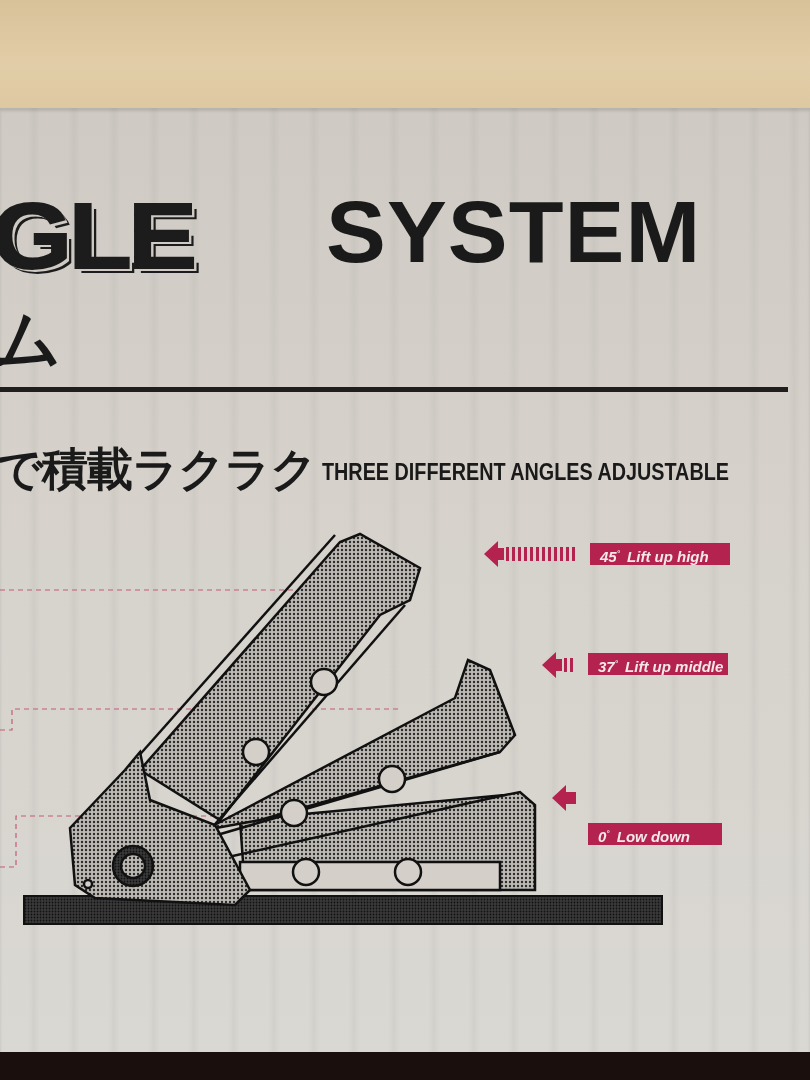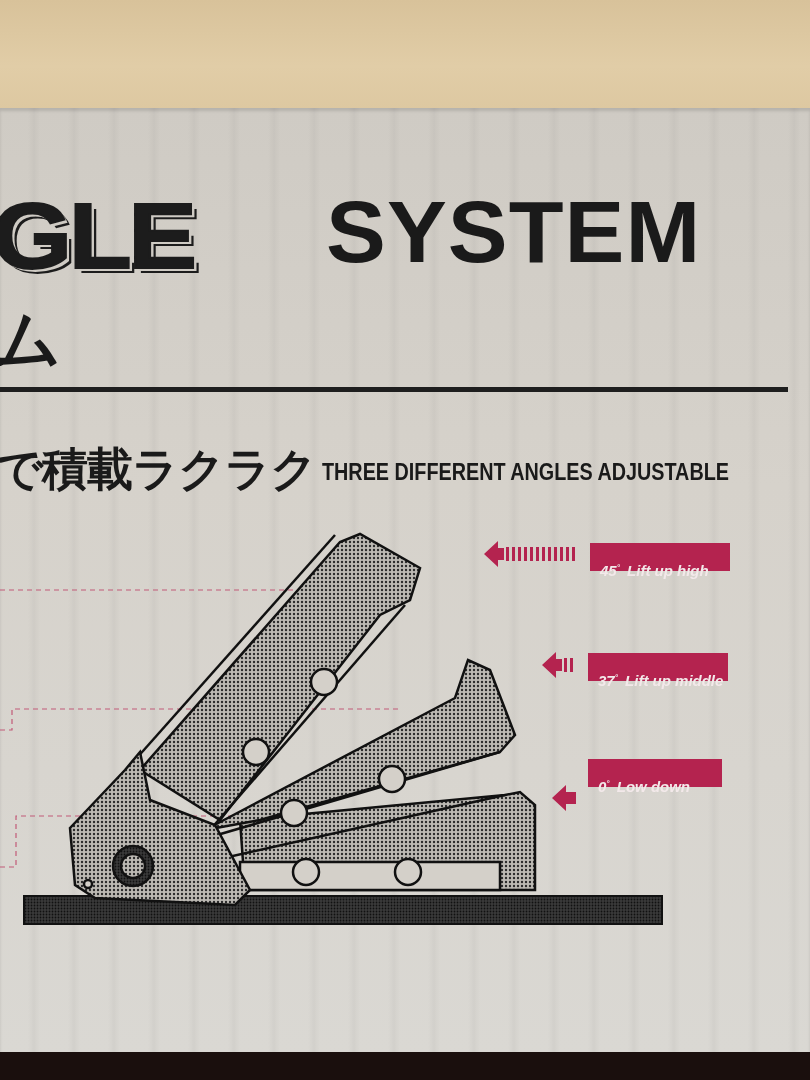--- a/index.html
+++ b/index.html
@@ -49,21 +49,21 @@
     font-size: 46px; font-weight: 900; color: #1a1a1a; line-height: 1; letter-spacing: -1px;
   }
   .en-sub {
     position: absolute; left: 322px; top: 461px;
     font-size: 23px; font-weight: 700; color: #1a1a1a; line-height: 1;
     transform: scaleX(0.86); transform-origin: left; white-space: nowrap;
   }
   .label {
     position: absolute; height: 22px; background: #b4234f; color: #f3e9ea;
     font-weight: 700; font-style: italic; font-size: 15px; line-height: 22px;
-    padding: 14px 10px; box-sizing: border-box; white-space: nowrap;
+    padding: 0 10px; box-sizing: border-box; white-space: nowrap;
   }
   .label sup { font-size: 8px; vertical-align: 6px; margin-right: 3px; }
   .diagram { position: absolute; left: 0; top: 520px; }
 </style>
 </head>
 <body>
 
 <div class="wall"></div>
 
 <div class="box"></div>
@@ -104,21 +104,21 @@
   <rect x="28" y="6" width="3" height="14" fill="#b4234f"></rect>
 </svg>
 <div class="label" style="left:588px;top:653px;width:140px">
   <span>37</span><sup>°</sup>
   <span>Lift up middle</span>
 </div>
 
 <svg style="position:absolute;left:552px;top:785px" width="30" height="26">
   <polygon points="0,13 14,0 14,7 24,7 24,19 14,19 14,26" fill="#b4234f"></polygon>
 </svg>
-<div class="label" style="left:588px;top:759px;width:134px">
+<div class="label" style="left:588px;top:823px;width:134px">
   <span>0</span><sup>°</sup>
   <span>Low down</span>
 </div>
 
 <svg class="diagram" width="680" height="410" viewBox="0 0 680 410">
   <defs>
     <pattern id="dots" width="4" height="4" patternUnits="userSpaceOnUse">
       <rect width="4" height="4" fill="#bdbab4"></rect>
       <circle cx="2" cy="2" r="1.2" fill="#2a2a2a"></circle>
     </pattern>

